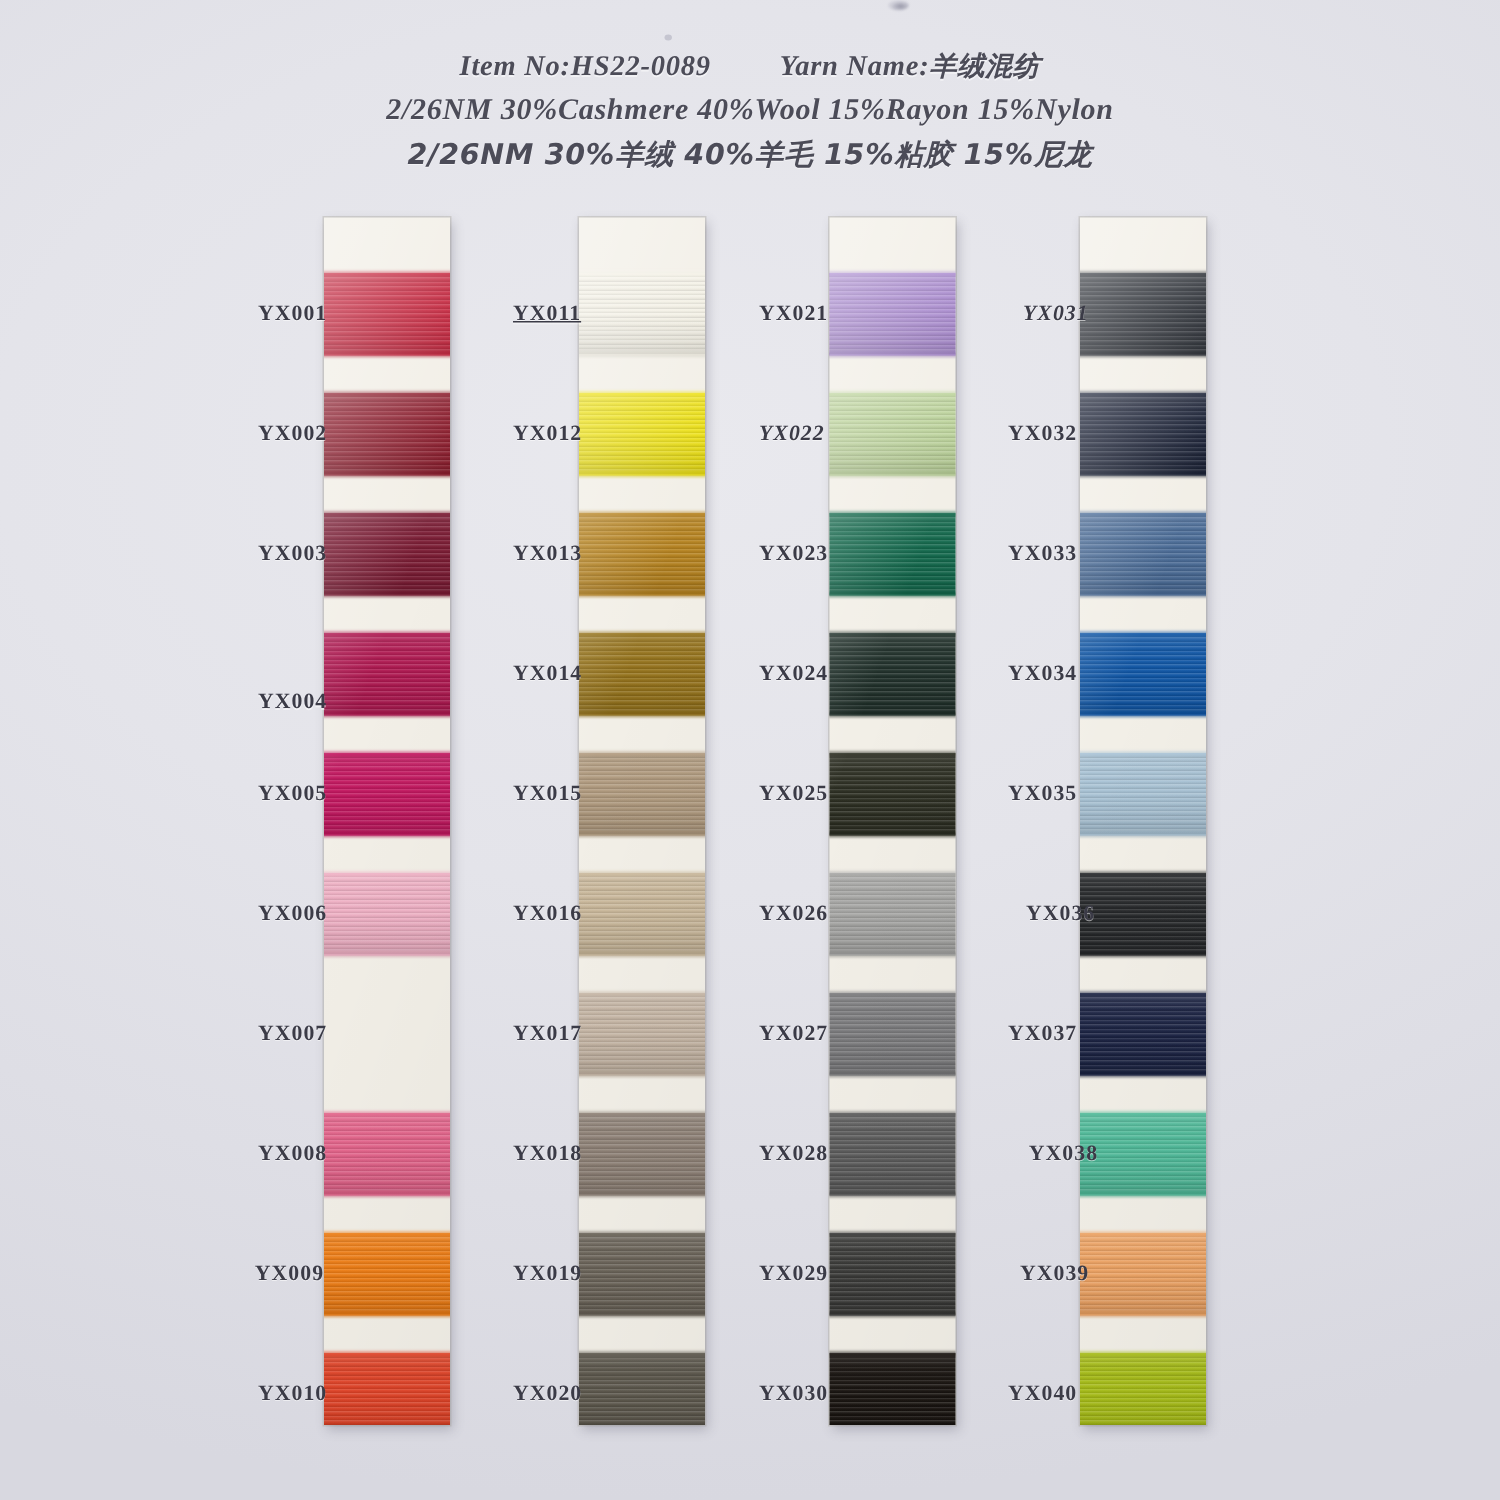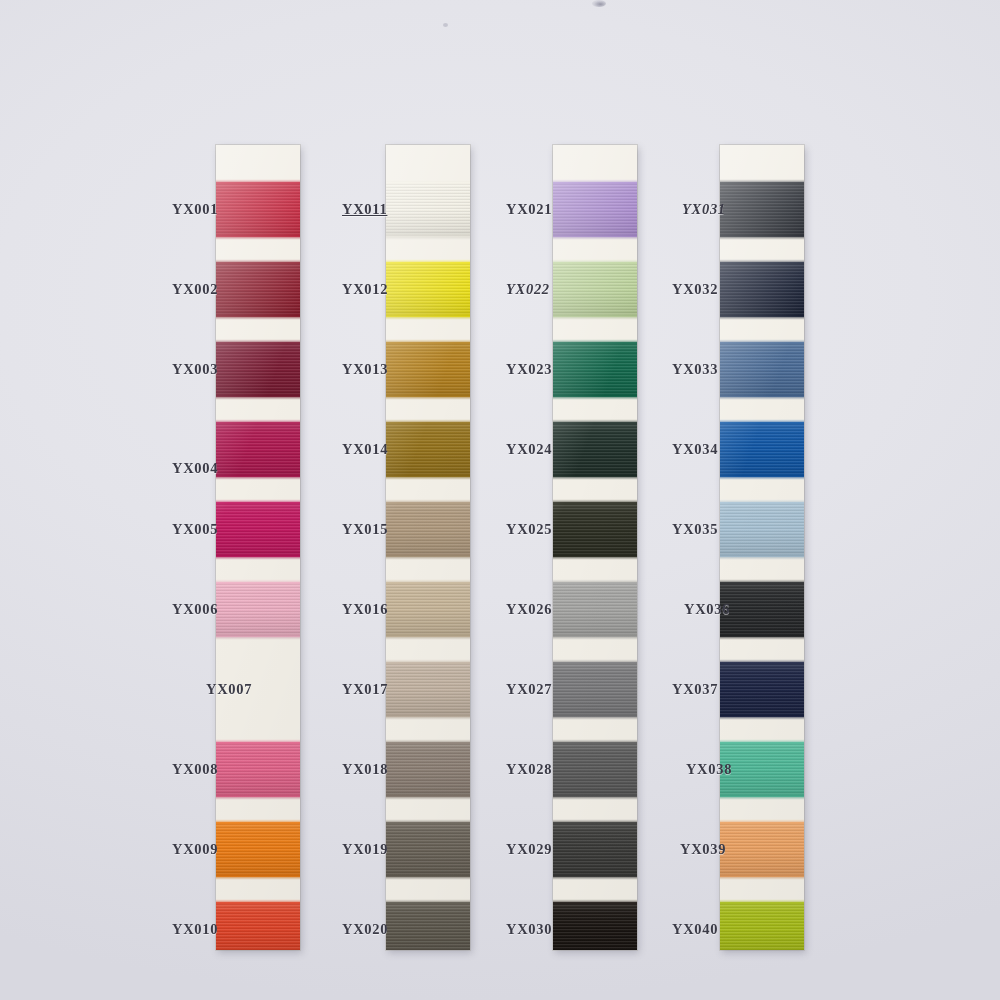--- a/index.html
+++ b/index.html
@@ -171,20 +171,27 @@
   }
 </style>
 </head>
 <body>
 
 <div id="sheet">
 
   <div class="top-speck"></div>
   <div class="top-speck2"></div>
 
+  <div id="header">
+    <div class="hdr-line hdr-line1">
+      <span>Item No:</span><span>HS22-0089</span><span class="gap"></span><span>Yarn Name:</span><span class="cjk">羊绒混纺</span>
+    </div>
+    <div class="hdr-line hdr-line2">2/26NM 30%Cashmere 40%Wool 15%Rayon 15%Nylon</div>
+    <div class="hdr-line hdr-line3 cjk" style="font-size:19px;">2/26NM  30%羊绒  40%羊毛  15%粘胶  15%尼龙</div>
+  </div>
 
   <div id="columns-host">
       <div class="card-col" style="left: 216px;">
         <div class="card" style="height: 805px; background: rgb(242, 239, 231);">
           <div class="card-inner">
             <div class="band" title="YX001" style="top: 37px; height: 55px; background: rgb(195, 29, 54);">
               <div class="threads"></div>
               <div class="shade"></div>
               <div class="fuzz-t" style="background: rgb(195, 29, 54);"></div>
               <div class="fuzz-b" style="background: rgb(195, 29, 54);"></div>
@@ -436,23 +443,23 @@
         </div>
       </div>
     </div>
 
 <div class="label" style="left: 172px; top: 200.5px; color: rgb(59, 59, 71);">YX001</div>
     <div class="label" style="left: 172px; top: 280.5px; color: rgb(59, 59, 71);">YX002</div>
     <div class="label" style="left: 172px; top: 360.5px; color: rgb(59, 59, 71);">YX003</div>
     <div class="label" style="left: 172px; top: 460px; color: rgb(59, 59, 71);">YX004</div>
     <div class="label" style="left: 172px; top: 520.5px; color: rgb(59, 59, 71);">YX005</div>
     <div class="label" style="left: 172px; top: 600.5px; color: rgb(59, 59, 71);">YX006</div>
-    <div class="label" style="left: 172px; top: 680.5px; color: rgb(59, 59, 71); margin-left: 34px;">YX007</div>
+    <div class="label" style="left: 172px; top: 680.5px; color: rgb(59, 59, 71);">YX007</div>
     <div class="label" style="left: 172px; top: 760.5px; color: rgb(59, 59, 71);">YX008</div>
-    <div class="label" style="left: 172px; top: 840.5px; color: rgb(59, 59, 71);">YX009</div>
+    <div class="label" style="left: 156px; top: 840.5px; color: rgb(59, 59, 71); text-align: center;">YX009</div>
     <div class="label" style="left: 172px; top: 920.5px; color: rgb(59, 59, 71);">YX010</div>
     <div class="label" style="left: 342px; top: 200.5px; color: rgb(59, 59, 71); text-decoration: underline;">YX011</div>
     <div class="label" style="left: 342px; top: 280.5px; color: rgb(59, 59, 71);">YX012</div>
     <div class="label" style="left: 342px; top: 360.5px; color: rgb(59, 59, 71);">YX013</div>
     <div class="label" style="left: 342px; top: 440.5px; color: rgb(59, 59, 71);">YX014</div>
     <div class="label" style="left: 342px; top: 520.5px; color: rgb(59, 59, 71);">YX015</div>
     <div class="label" style="left: 342px; top: 600.5px; color: rgb(59, 59, 71);">YX016</div>
     <div class="label" style="left: 342px; top: 680.5px; color: rgb(59, 59, 71);">YX017</div>
     <div class="label" style="left: 342px; top: 760.5px; color: rgb(59, 59, 71);">YX018</div>
     <div class="label" style="left: 342px; top: 840.5px; color: rgb(59, 59, 71);">YX019</div>

